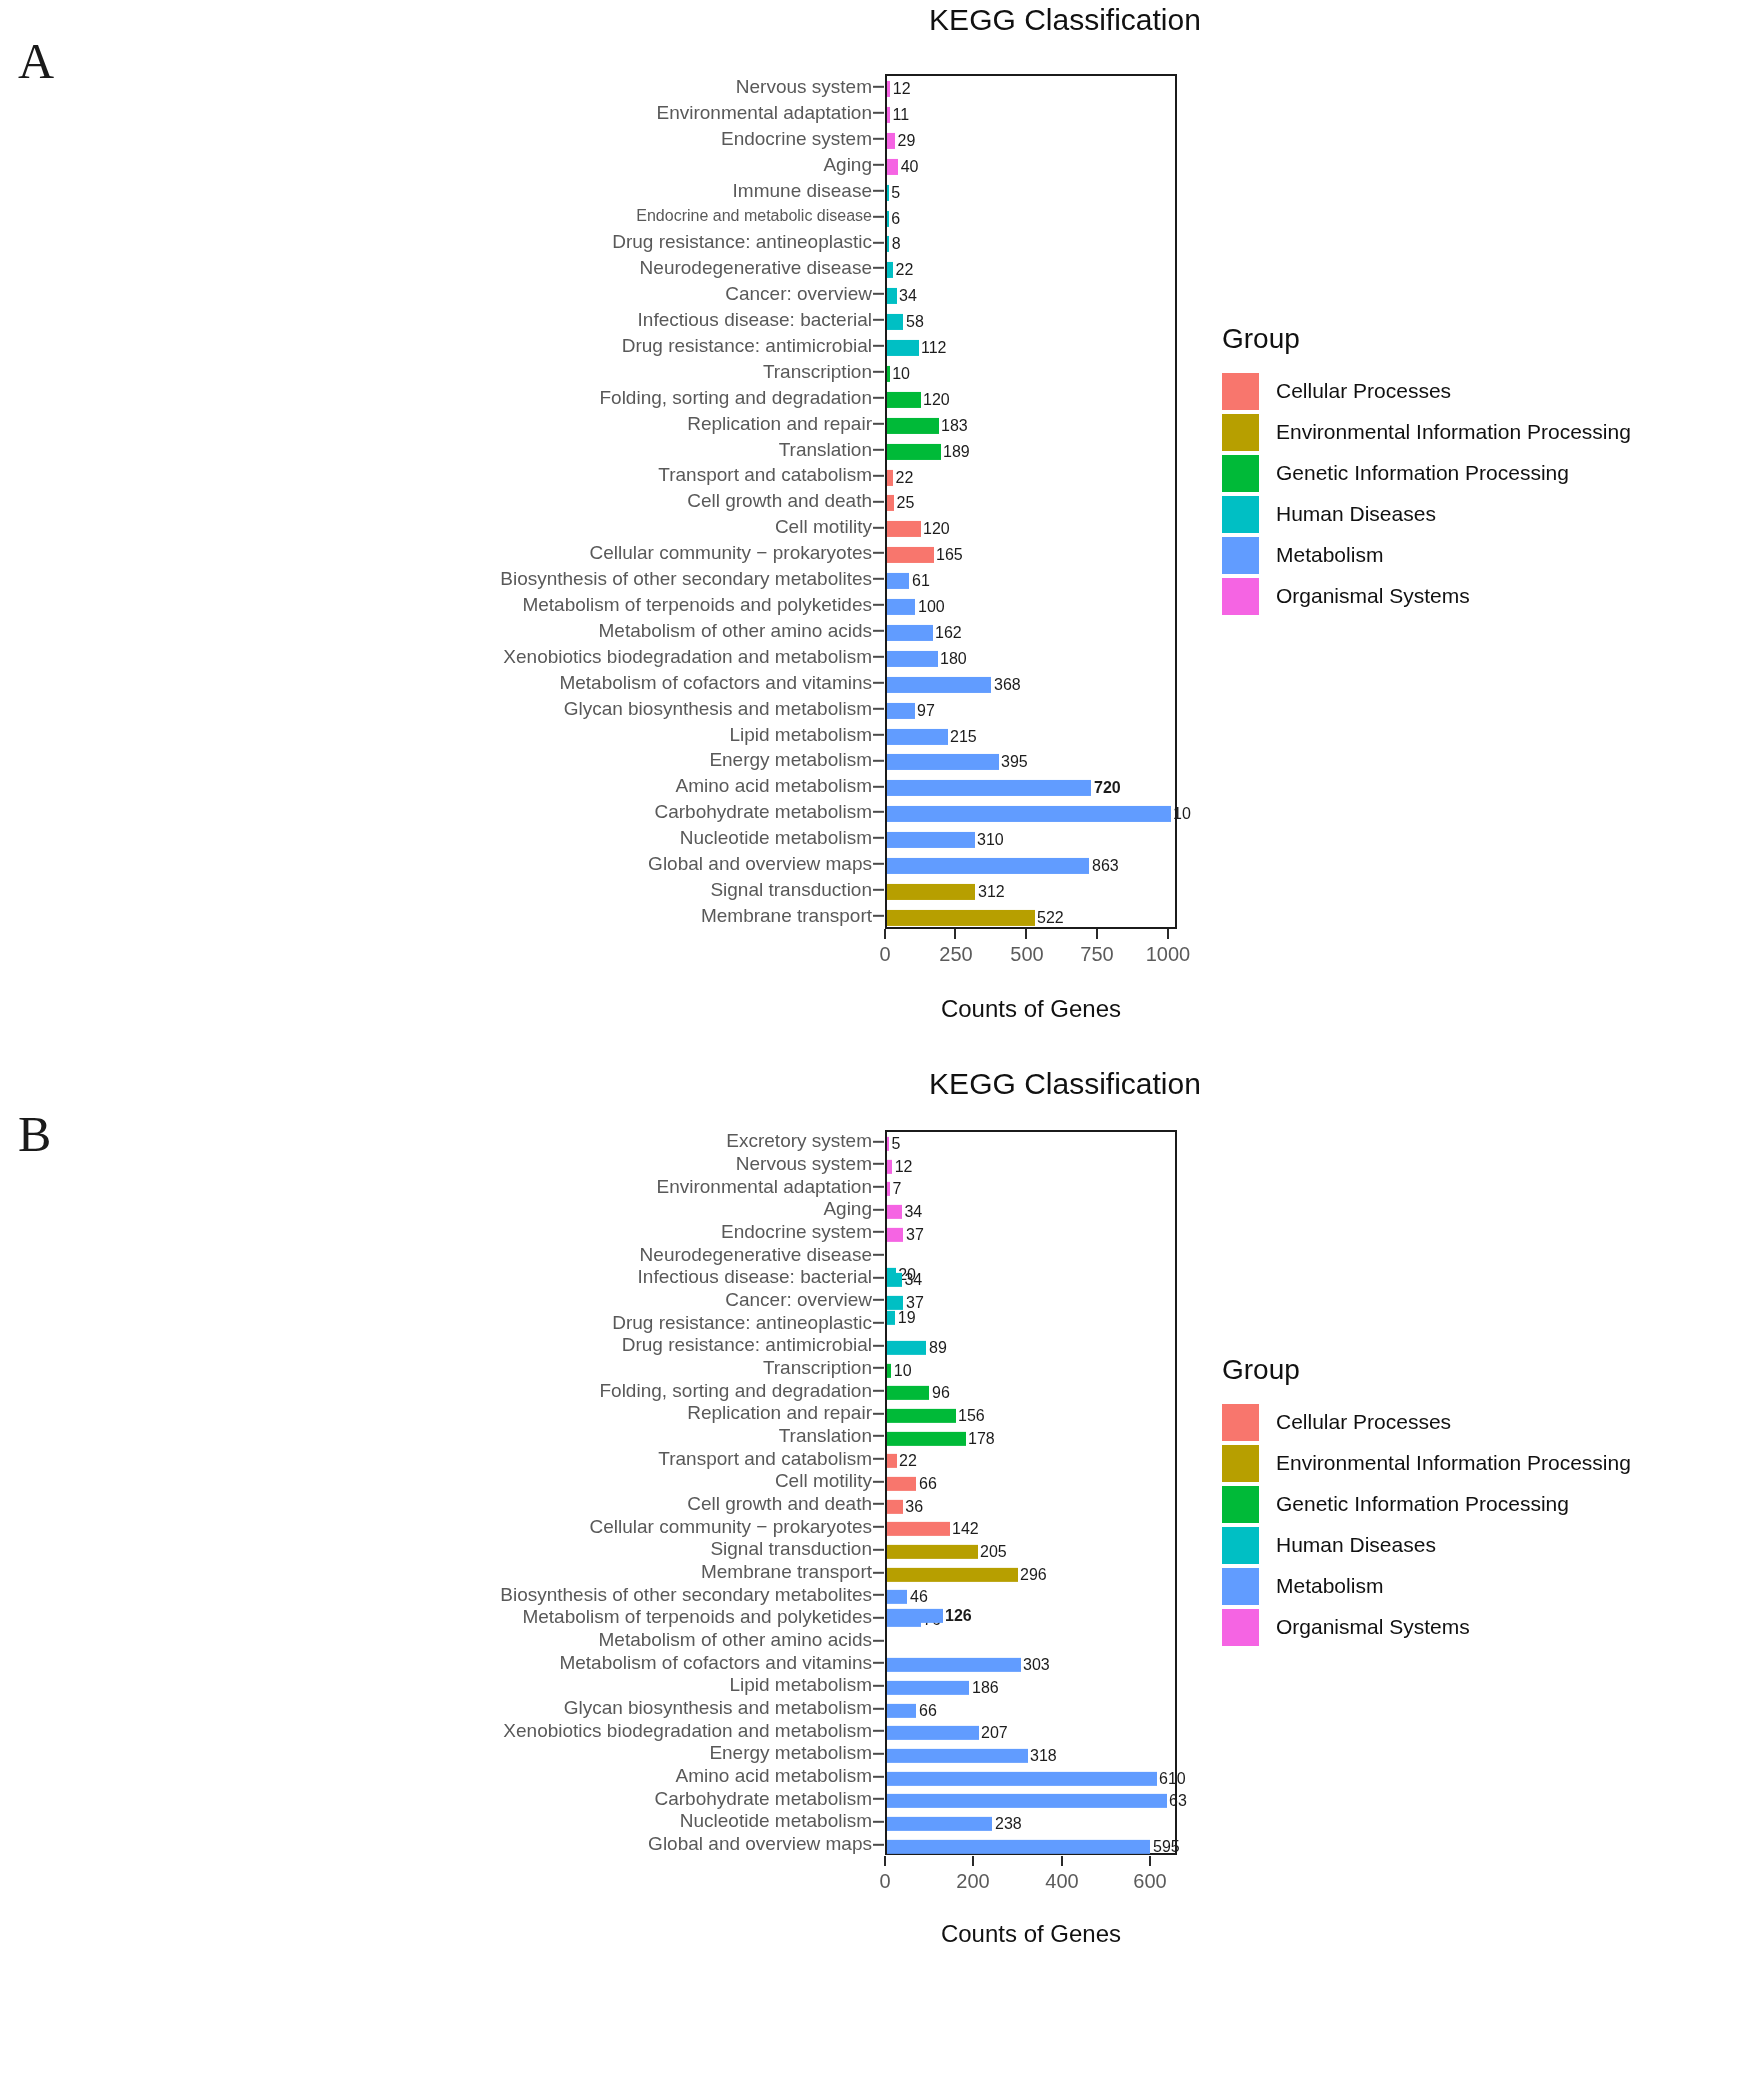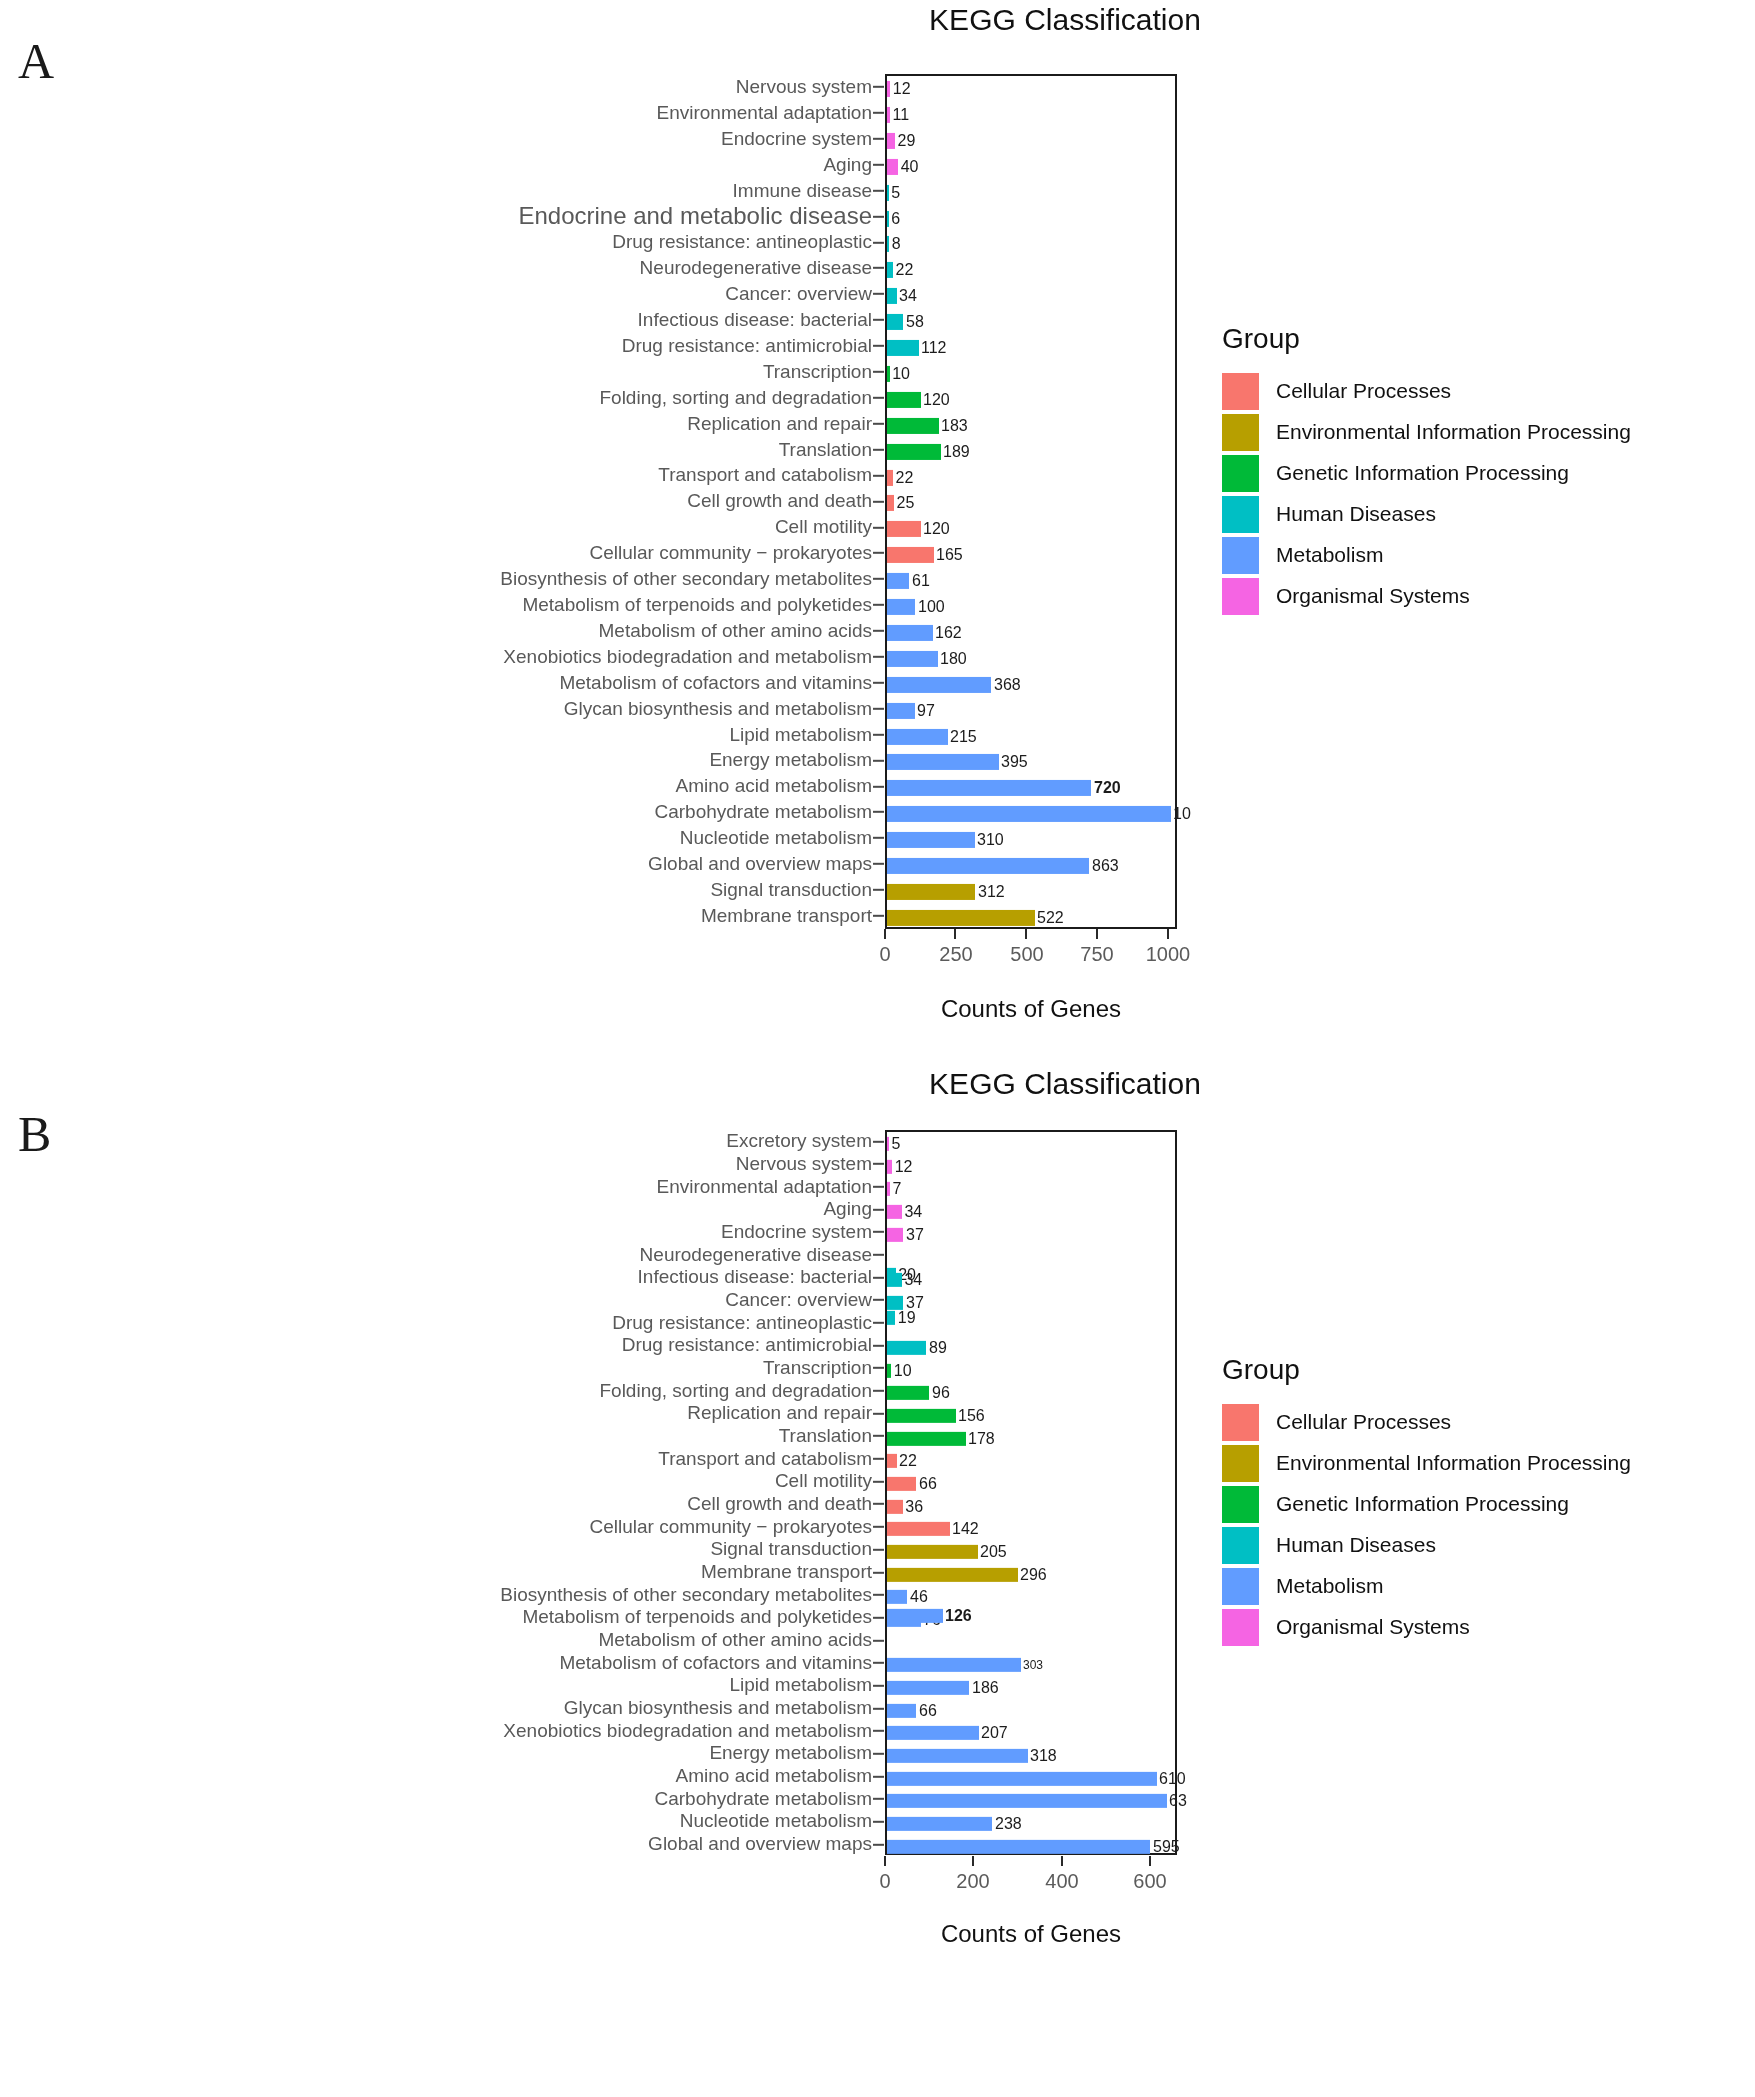--- a/index.html
+++ b/index.html
@@ -66,21 +66,21 @@
 <div class="panel" id="panel-a">
   <div class="panel-letter" id="a-letter" style="left:18px;top:36px;">A</div>
   <div class="chart-title" id="a-title" style="left:706px;top:3px;width:718px;">KEGG Classification</div>
 
   <div class="ylabels" id="a-ylabels" style="left: 0px; top: 74px; width: 872px; height: 855px;">
       <div class="ylabel" style="top: 13px; font-size: 19px;">Nervous system</div>
       <div class="ylabel" style="top: 39px; font-size: 19px;">Environmental adaptation</div>
       <div class="ylabel" style="top: 65px; font-size: 19px;">Endocrine system</div>
       <div class="ylabel" style="top: 91px; font-size: 19px;">Aging</div>
       <div class="ylabel" style="top: 117px; font-size: 19px;">Immune disease</div>
-      <div class="ylabel" style="top: 142px; font-size: 24px;">Endocrine and metabolic disease</div>
+      <div class="ylabel" style="top: 142px; font-size: 16px;">Endocrine and metabolic disease</div>
       <div class="ylabel" style="top: 168px; font-size: 19px;">Drug resistance: antineoplastic</div>
       <div class="ylabel" style="top: 194px; font-size: 19px;">Neurodegenerative disease</div>
       <div class="ylabel" style="top: 220px; font-size: 19px;">Cancer: overview</div>
       <div class="ylabel" style="top: 246px; font-size: 19px;">Infectious disease: bacterial</div>
       <div class="ylabel" style="top: 272px; font-size: 19px;">Drug resistance: antimicrobial</div>
       <div class="ylabel" style="top: 298px; font-size: 19px;">Transcription</div>
       <div class="ylabel" style="top: 324px; font-size: 19px;">Folding, sorting and degradation</div>
       <div class="ylabel" style="top: 350px; font-size: 19px;">Replication and repair</div>
       <div class="ylabel" style="top: 376px; font-size: 19px;">Translation</div>
       <div class="ylabel" style="top: 401px; font-size: 19px;">Transport and catabolism</div>
@@ -443,21 +443,21 @@
         <div class="row" style="top: 476px; height: 23px;">
           <div class="bar" style="width: 34px; background: rgb(97, 156, 255);"></div>
           <div class="bar-value" style="left: 36px; font-size: 16px;">76</div>
         </div>
         <div class="row" style="top: 472px; height: 23px; font-weight: bold;">
           <div class="bar" style="width: 56px; background: rgb(97, 156, 255);"></div>
           <div class="bar-value" style="left: 58px; font-size: 16px;">126</div>
         </div>
         <div class="row" style="top: 521px; height: 23px;">
           <div class="bar" style="width: 134px; background: rgb(97, 156, 255);"></div>
-          <div class="bar-value" style="left: 136px; font-size: 12px;">303</div>
+          <div class="bar-value" style="left: 136px; font-size: 16px;">303</div>
         </div>
         <div class="row" style="top: 544px; height: 23px;">
           <div class="bar" style="width: 82px; background: rgb(97, 156, 255);"></div>
           <div class="bar-value" style="left: 85px; font-size: 16px;">186</div>
         </div>
         <div class="row" style="top: 567px; height: 23px;">
           <div class="bar" style="width: 29px; background: rgb(97, 156, 255);"></div>
           <div class="bar-value" style="left: 32px; font-size: 16px;">66</div>
         </div>
         <div class="row" style="top: 589px; height: 23px;">

